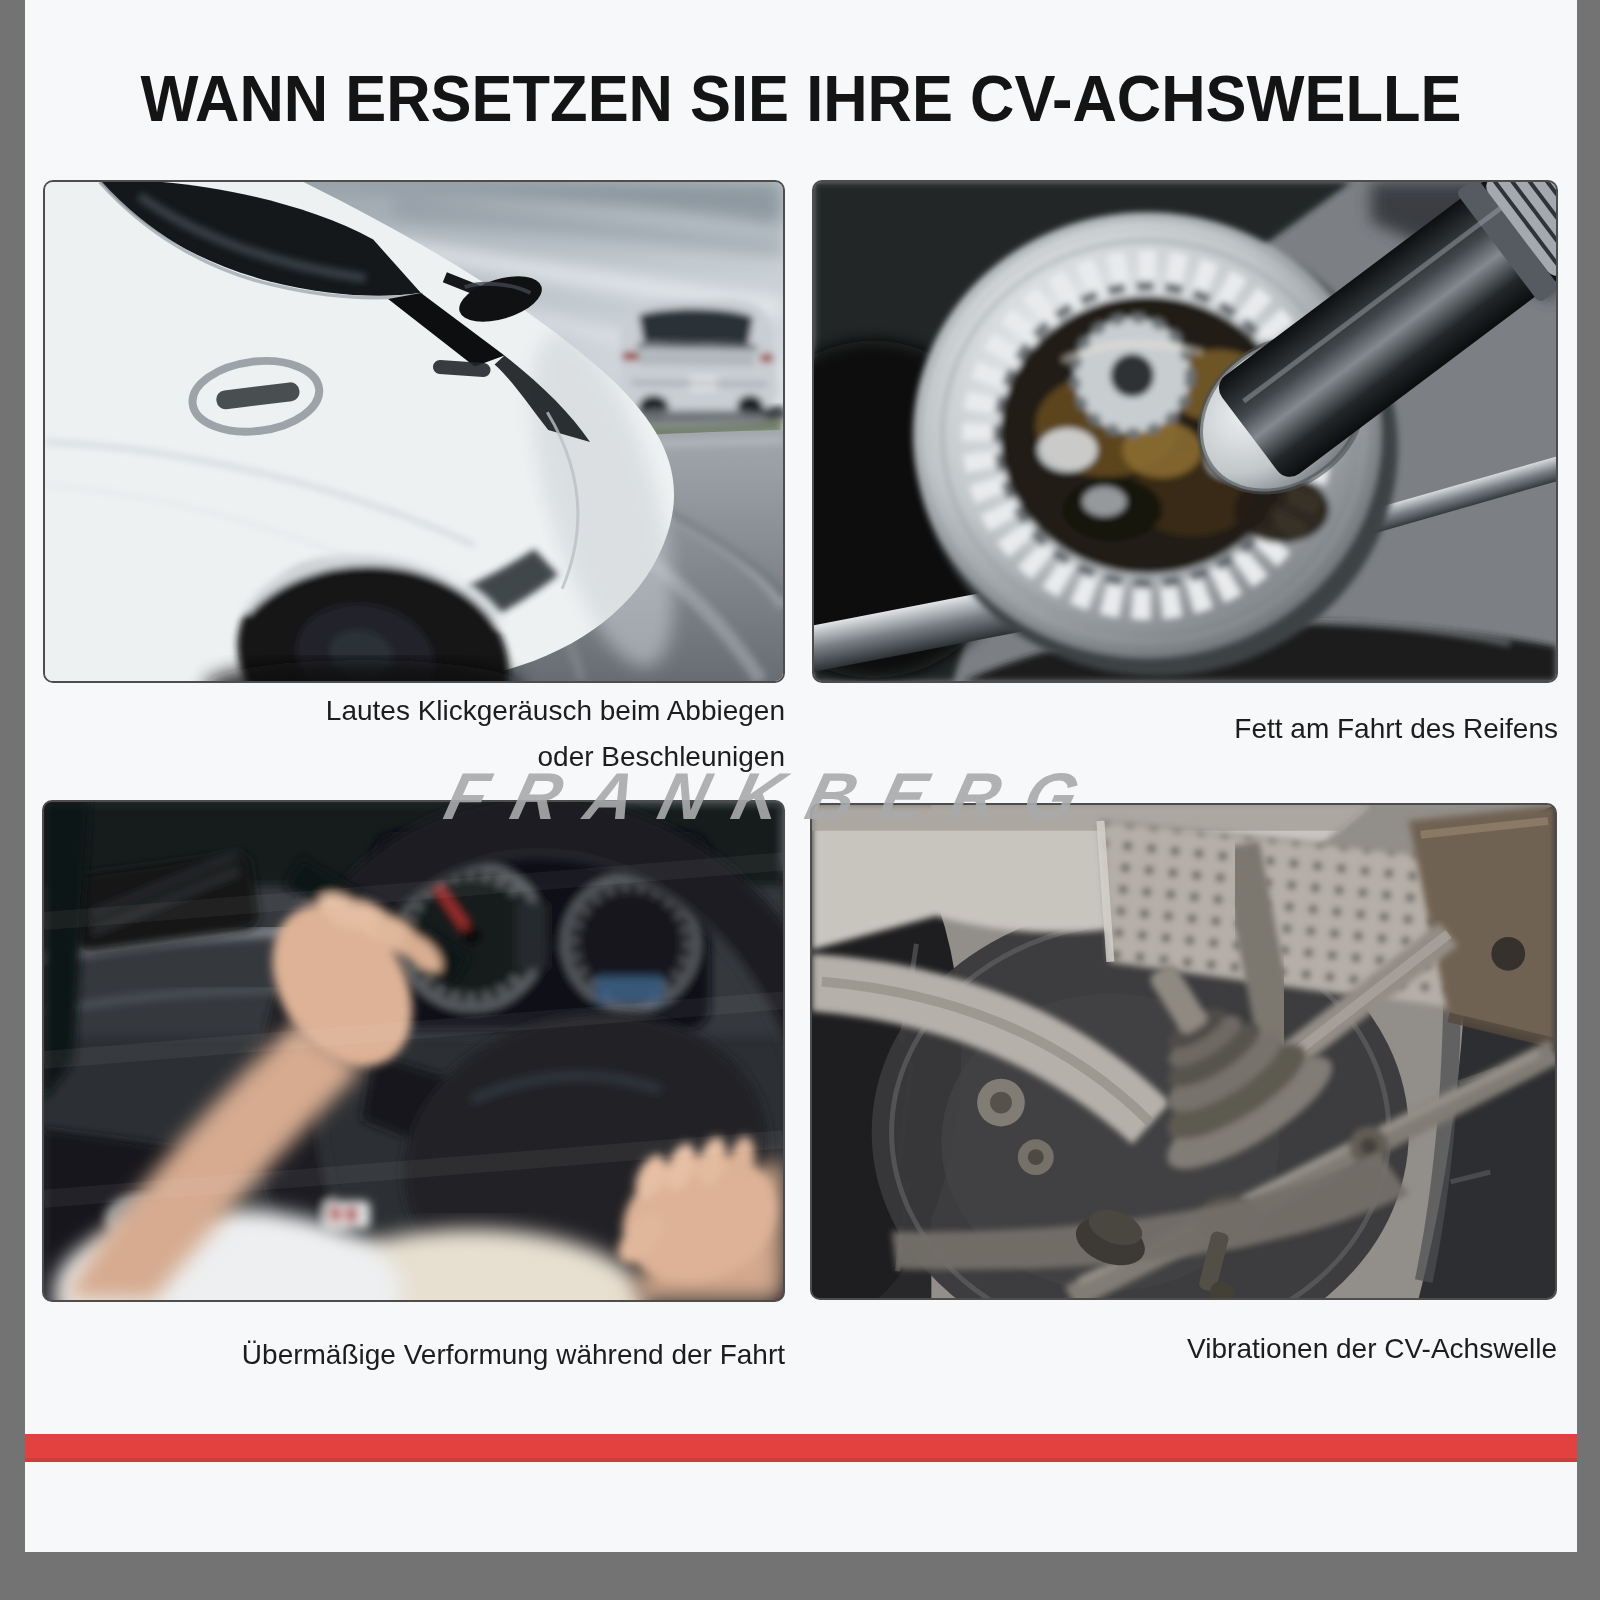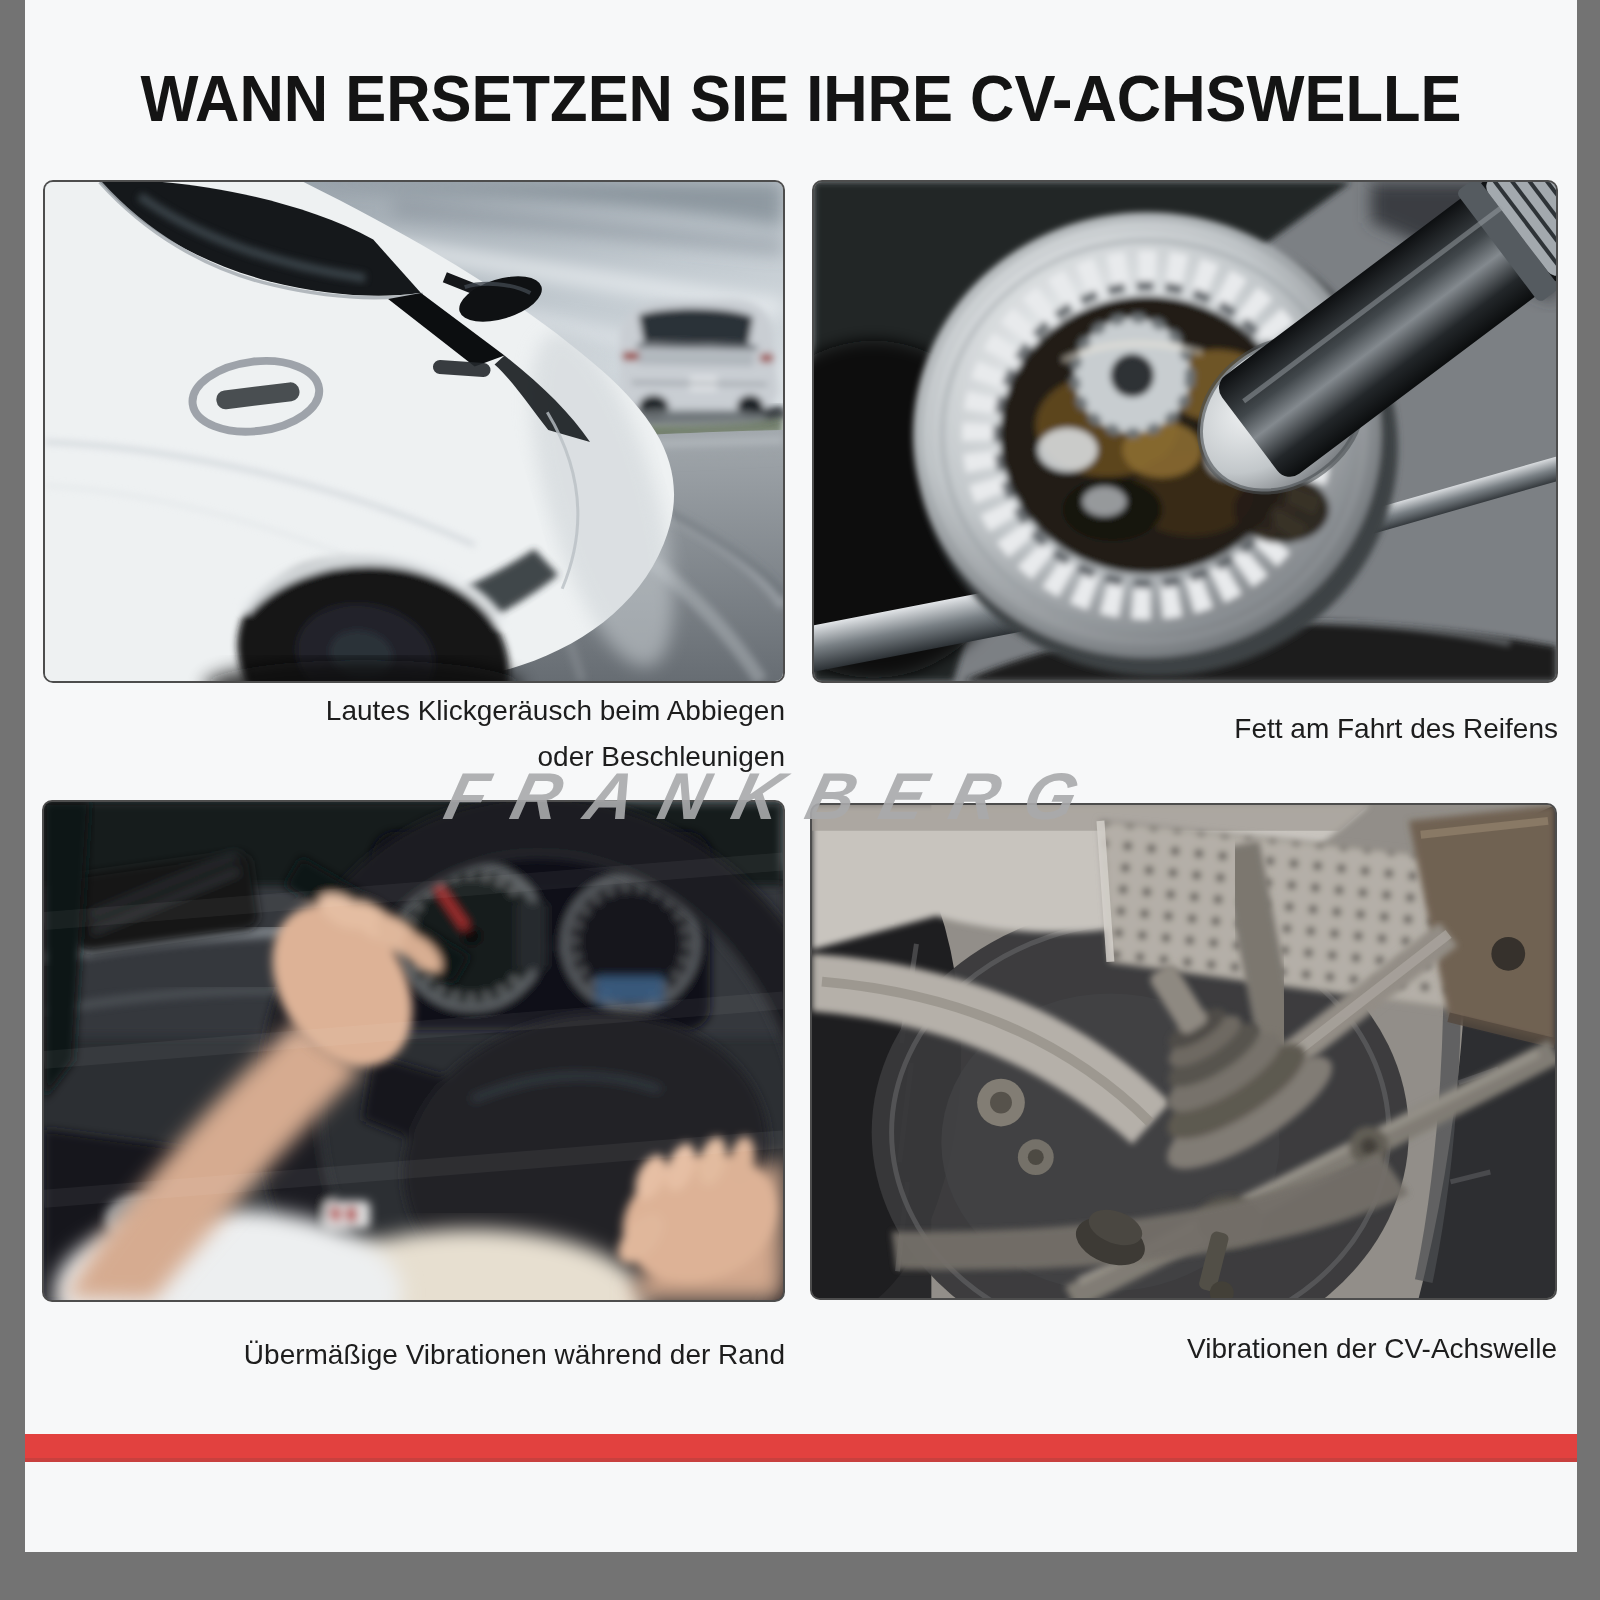--- a/index.html
+++ b/index.html
@@ -346,21 +346,21 @@
   </div>
 
   <div class="cap" style="left:18px;top:688px;width:742px">
     <div>Lautes Klickgeräusch beim Abbiegen</div>
     <div>oder Beschleunigen</div>
   </div>
   <div class="cap" style="left:787px;top:706px;width:746px">
     <div>Fett am Fahrt des Reifens</div>
   </div>
   <div class="cap" style="left:17px;top:1332px;width:743px">
-    <div>Übermäßige Vibrationen während der Rand</div>
+    <div>Übermäßige Verformung während der Fahrt</div>
   </div>
   <div class="cap" style="left:785px;top:1326px;width:747px">
     <div>Vibrationen der CV-Achswelle</div>
   </div>
 
   <div class="watermark">FRANKBERG</div>
 
   <div class="redbar"></div>
  </div>
 </div>

